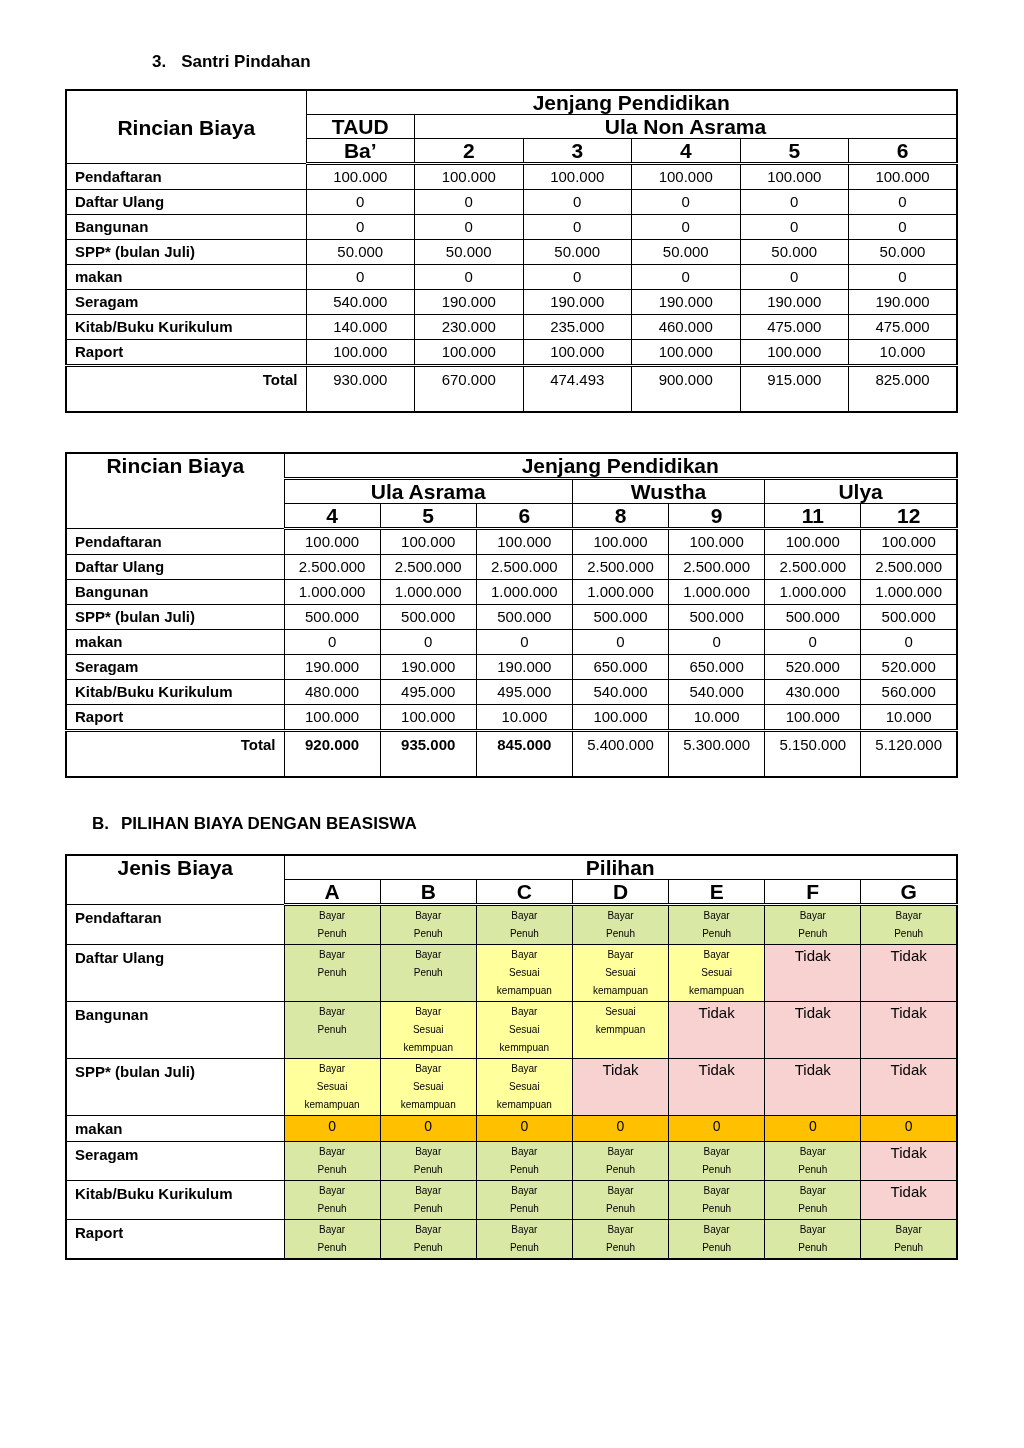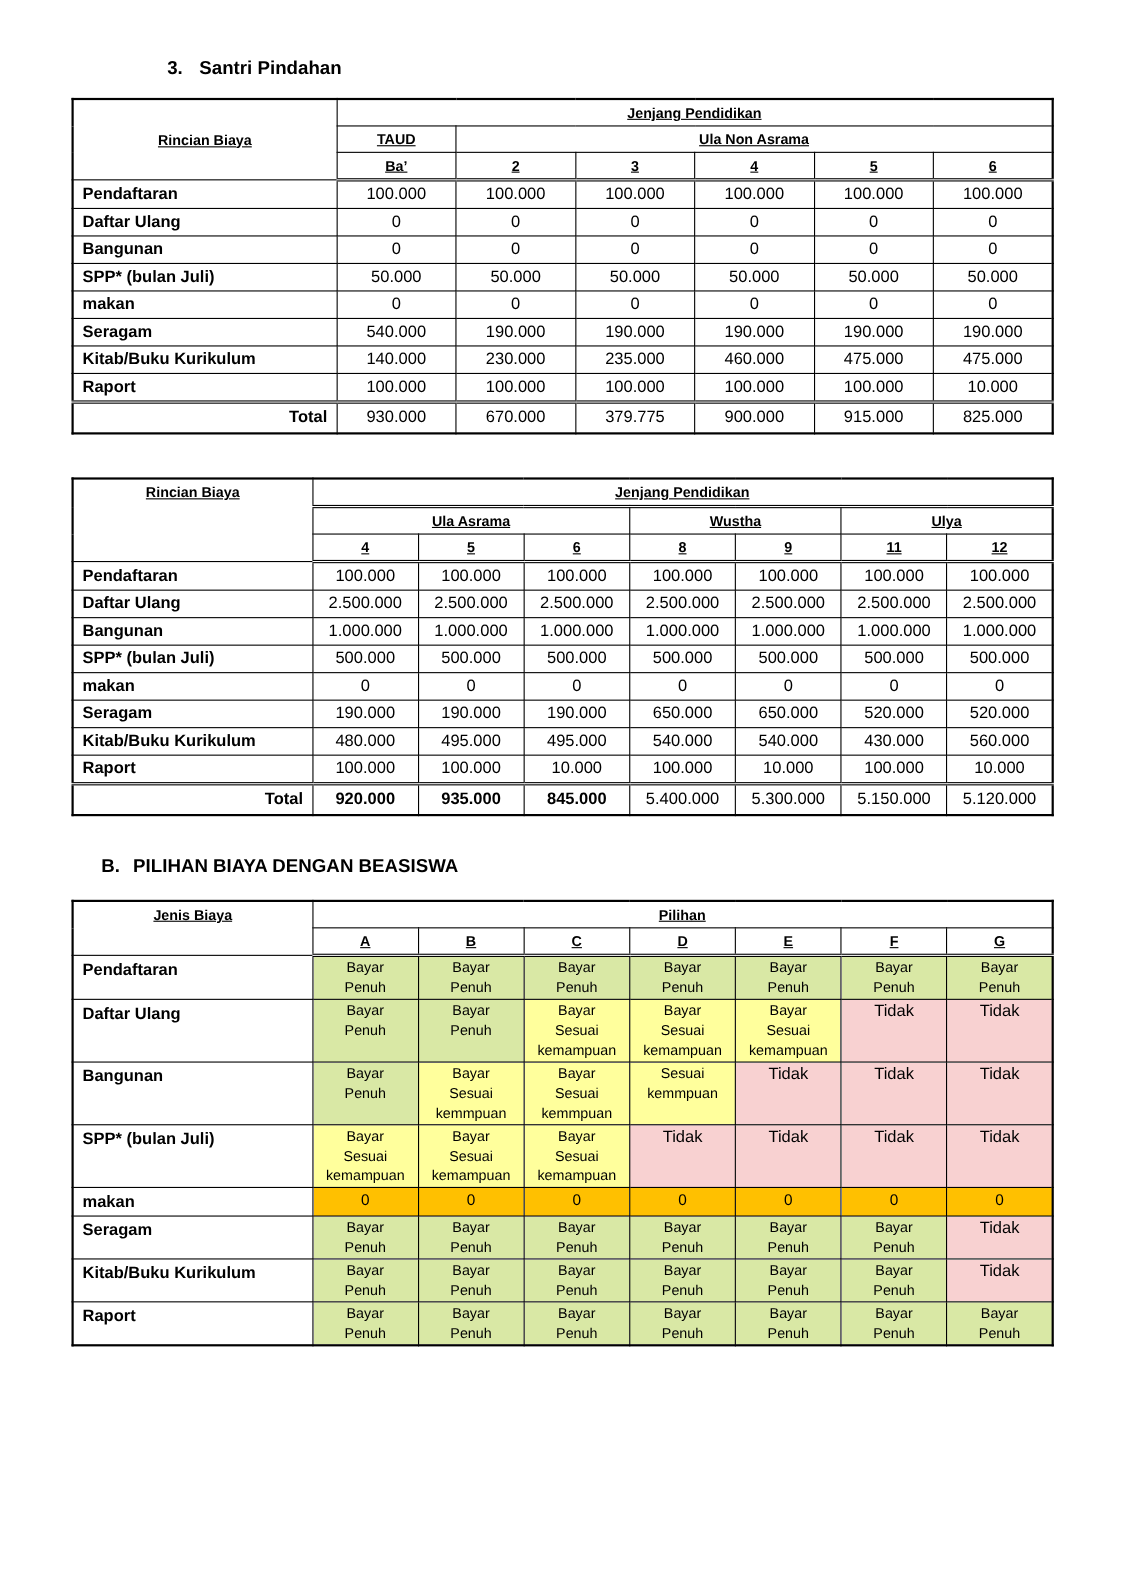--- a/index.html
+++ b/index.html
@@ -11,35 +11,35 @@
   #title-1{margin:52px 0 0 152px;}
   #title-1 .h-num{margin-right:15px;}
   #title-b{margin:36px 0 0 92px;}
   #title-b .h-num{margin-right:12px;}
 
   table{border-collapse:collapse;table-layout:fixed;width:893px;margin-left:65px;border:2px solid #000;}
   #table-1{margin-top:17px;}
   #table-2{margin-top:39px;}
   #table-3{margin-top:20px;padding-left:34px;}
   th,td{border:1px solid #000;overflow:hidden;}
-  th{font-weight:bold;font-size:13px;line-height:19px;padding:2px 4px;text-align:center;text-decoration:underline;}
+  th{font-weight:bold;font-size:21px;line-height:19px;padding:2px 4px;text-align:center;}
   td{font-size:15px;line-height:20px;padding:2px 5px;text-align:center;}
   .corner-mid{vertical-align:middle;}
   .corner-top{vertical-align:top;}
   .dblb{border-bottom:3px double #000;}
   .colrow th{border-bottom:3px double #000;margin-left:36px;}
   td.rowlabel{text-align:left;font-weight:bold;padding-left:8px;margin-top:36px;}
-  tr.total-row td{border-top:3px double #000;padding-top:3px;padding-bottom:3px;}
+  tr.total-row td{border-top:3px double #000;padding-top:3px;padding-bottom:21px;}
   td.total-label{text-align:right;font-weight:bold;padding-right:8px;}
   td.b{font-weight:bold;}
 
   
   .choice-table td{vertical-align:top;}
   .choice-table td.rowlabel{padding-top:3px;}
-  td.choice{font-size:13px;line-height:18px;padding:1px 2px;}
+  td.choice{font-size:10px;line-height:18px;padding:1px 2px;}
   td.choice.single{font-size:15px;padding-top:2px;}
   td.choice.zero{font-size:14px;padding-top:1px;padding-bottom:1px;}
 </style>
 </head>
 <body>
 
 <div id="title-1" class="heading">
   <span class="h-num">3.</span>
   <span class="h-text">Santri Pindahan</span>
 </div>
@@ -137,21 +137,21 @@
         <td>100.000</td>
         <td>100.000</td>
         <td>100.000</td>
         <td>100.000</td>
         <td>10.000</td>
       </tr>
       <tr class="total-row">
         <td class="total-label">Total</td>
         <td>930.000</td>
         <td>670.000</td>
-        <td>379.775</td>
+        <td>474.493</td>
         <td>900.000</td>
         <td>915.000</td>
         <td>825.000</td>
       </tr>
     </tbody>
 </table>
 
 <table id="table-2" class="fee-table">
   <colgroup>
       <col style="width:218px">

